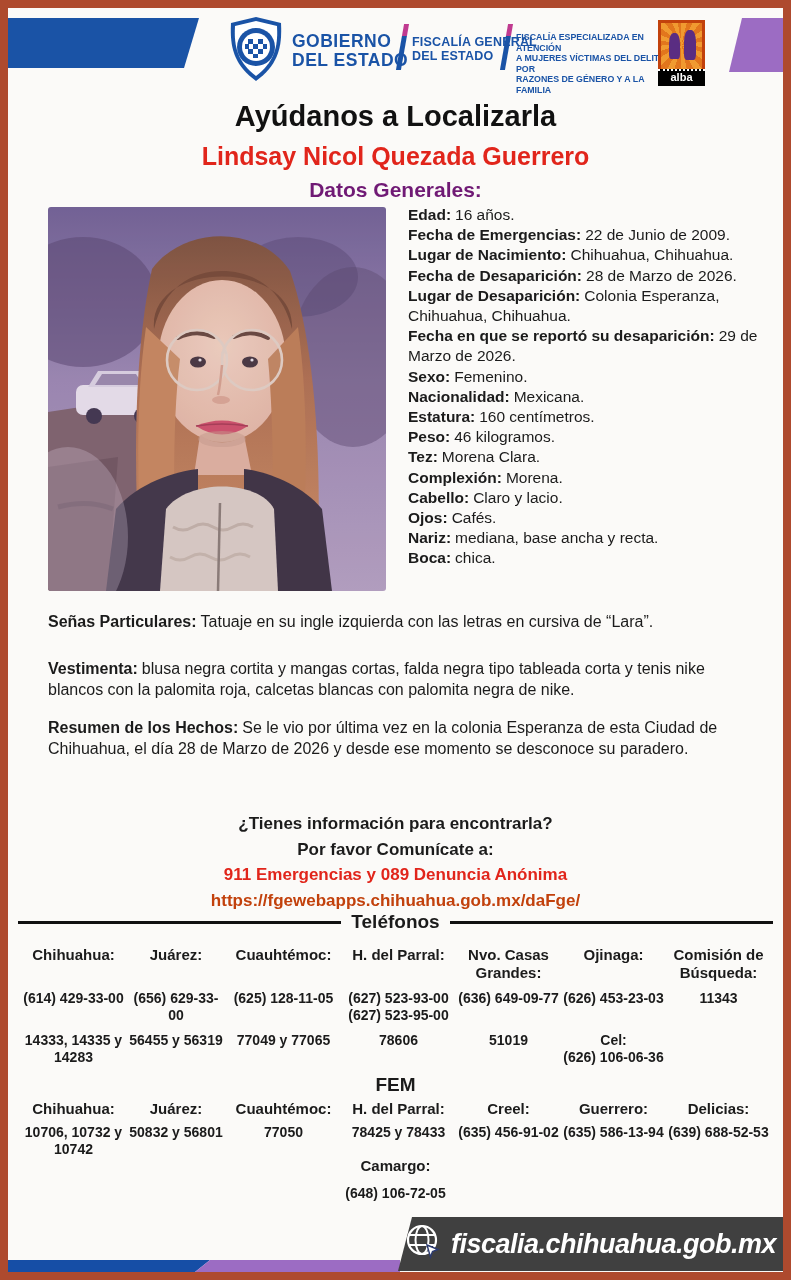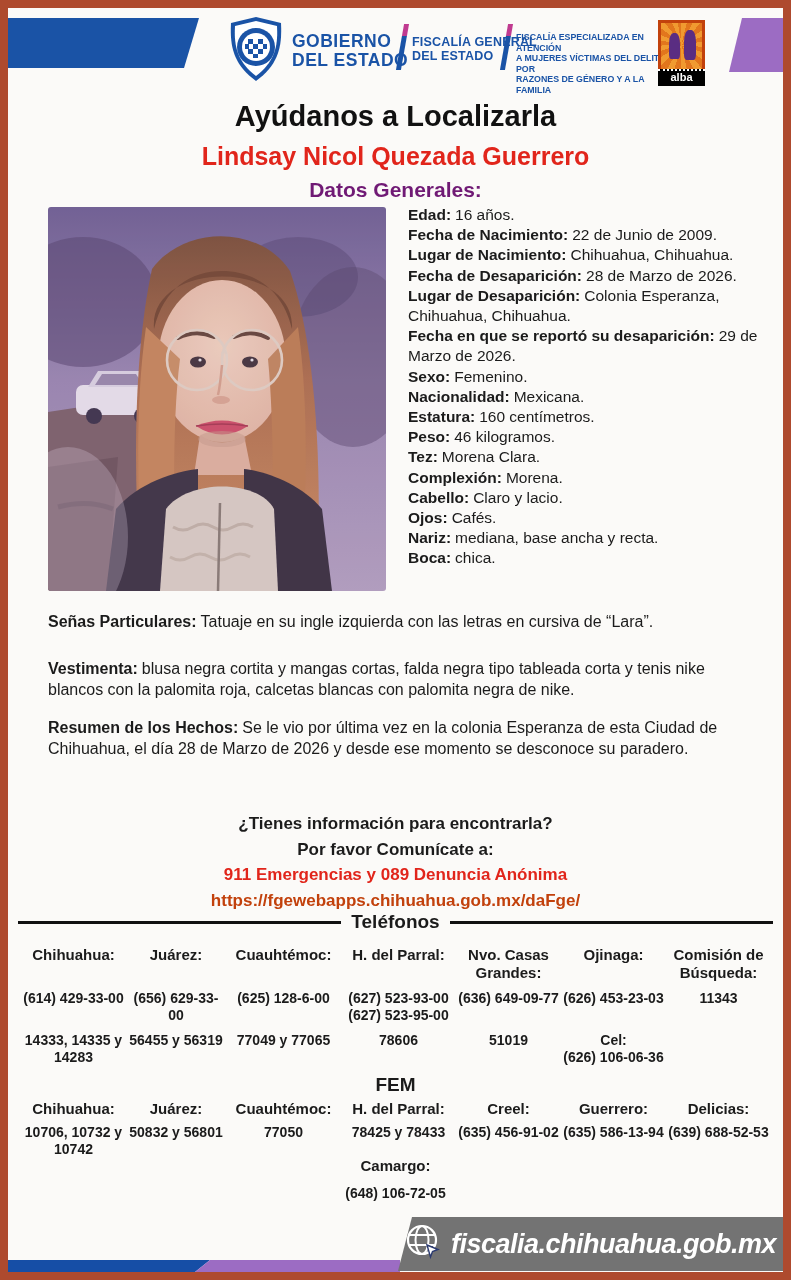--- a/index.html
+++ b/index.html
@@ -74,21 +74,21 @@
   .fem-title { left:0; right:0; top:1066px; text-align:center; font-weight:bold; font-size:19px; }
   .f-head { top:1092px; } .f-row { top:1116px; }
   .camargo-l { left:0; right:0; top:1149px; text-align:center; font-weight:bold; font-size:15px; }
   .camargo-v { left:0; right:0; top:1177px; text-align:center; font-weight:bold; font-size:14px; }
 
   
   .fbar-blue { left:0; top:1252px; width:202px; height:12px; background:#164ea6;
     clip-path:polygon(0 0,100% 0,calc(100% - 15px) 100%,0 100%); }
   .fbar-purple { left:187px; top:1252px; width:205px; height:12px; background:#9c6cc3;
     clip-path:polygon(15px 0,100% 0,100% 100%,0 100%); }
-  .fnavy { left:390px; top:1209px; width:385px; height:54px; background:#737373;
+  .fnavy { left:390px; top:1209px; width:385px; height:54px; background:#404040;
     clip-path:polygon(14px 0,100% 0,100% 100%,0 100%);
     display:flex; align-items:center; justify-content:center; gap:10px; }
   .furl { color:#fff; font-weight:bold; font-style:italic; font-size:27px; letter-spacing:-0.5px; }
 </style>
 </head>
 <body>
 
 <div class="poster">
 
   <div class="abs hdr-blue"></div>
@@ -194,21 +194,21 @@
       <path d="M125 320 q 10 6 20 0 q 10 -6 20 0 q 10 6 20 0 q 10 -6 20 0" stroke="#c4b6a6" stroke-width="3" fill="none"></path>
       <path d="M122 350 q 10 6 20 0 q 10 -6 20 0 q 10 6 20 0 q 10 -6 20 0" stroke="#c9bbab" stroke-width="3" fill="none"></path>
       <path d="M172 296 L170 384" stroke="#8a7e72" stroke-width="2.5"></path>
       <rect width="338" height="384" fill="#8f5fb5" opacity="0.10"></rect>
       <ellipse cx="20" cy="330" rx="60" ry="90" fill="#e8d8ea" opacity="0.25"></ellipse>
     </svg>
   </div>
 
   <div class="abs datos">
     <div class="dline"><b>Edad:</b><span>16 años.</span></div>
-    <div class="dline"><b>Fecha de Nacimiento:</b><span>22 de Junio de 2009.</span></div>
+    <div class="dline"><b>Fecha de Emergencias:</b><span>22 de Junio de 2009.</span></div>
     <div class="dline"><b>Lugar de Nacimiento:</b><span>Chihuahua, Chihuahua.</span></div>
     <div class="dline"><b>Fecha de Desaparición:</b><span>28 de Marzo de 2026.</span></div>
     <div class="dline"><b>Lugar de Desaparición:</b><span>Colonia Esperanza, Chihuahua, Chihuahua.</span></div>
     <div class="dline"><b>Fecha en que se reportó su desaparición:</b><span>29 de Marzo de 2026.</span></div>
     <div class="dline"><b>Sexo:</b><span>Femenino.</span></div>
     <div class="dline"><b>Nacionalidad:</b><span>Mexicana.</span></div>
     <div class="dline"><b>Estatura:</b><span>160 centímetros.</span></div>
     <div class="dline"><b>Peso:</b><span>46 kilogramos.</span></div>
     <div class="dline"><b>Tez:</b><span>Morena Clara.</span></div>
     <div class="dline"><b>Complexión:</b><span>Morena.</span></div>
@@ -246,21 +246,21 @@
     <div class="cell th">H. del Parral:</div>
     <div class="cell th">Nvo. Casas
 Grandes:</div>
     <div class="cell th">Ojinaga:</div>
     <div class="cell th">Comisión de
 Búsqueda:</div>
   </div>
   <div class="abs grid7 t-row1">
     <div class="cell td">(614) 429-33-00</div>
     <div class="cell td">(656) 629-33-00</div>
-    <div class="cell td">(625) 128-6-00</div>
+    <div class="cell td">(625) 128-11-05</div>
     <div class="cell td">(627) 523-93-00
 (627) 523-95-00</div>
     <div class="cell td">(636) 649-09-77</div>
     <div class="cell td">(626) 453-23-03</div>
     <div class="cell td">11343</div>
   </div>
   <div class="abs grid7 t-row2">
     <div class="cell td">14333, 14335 y
 14283</div>
     <div class="cell td">56455 y 56319</div>

